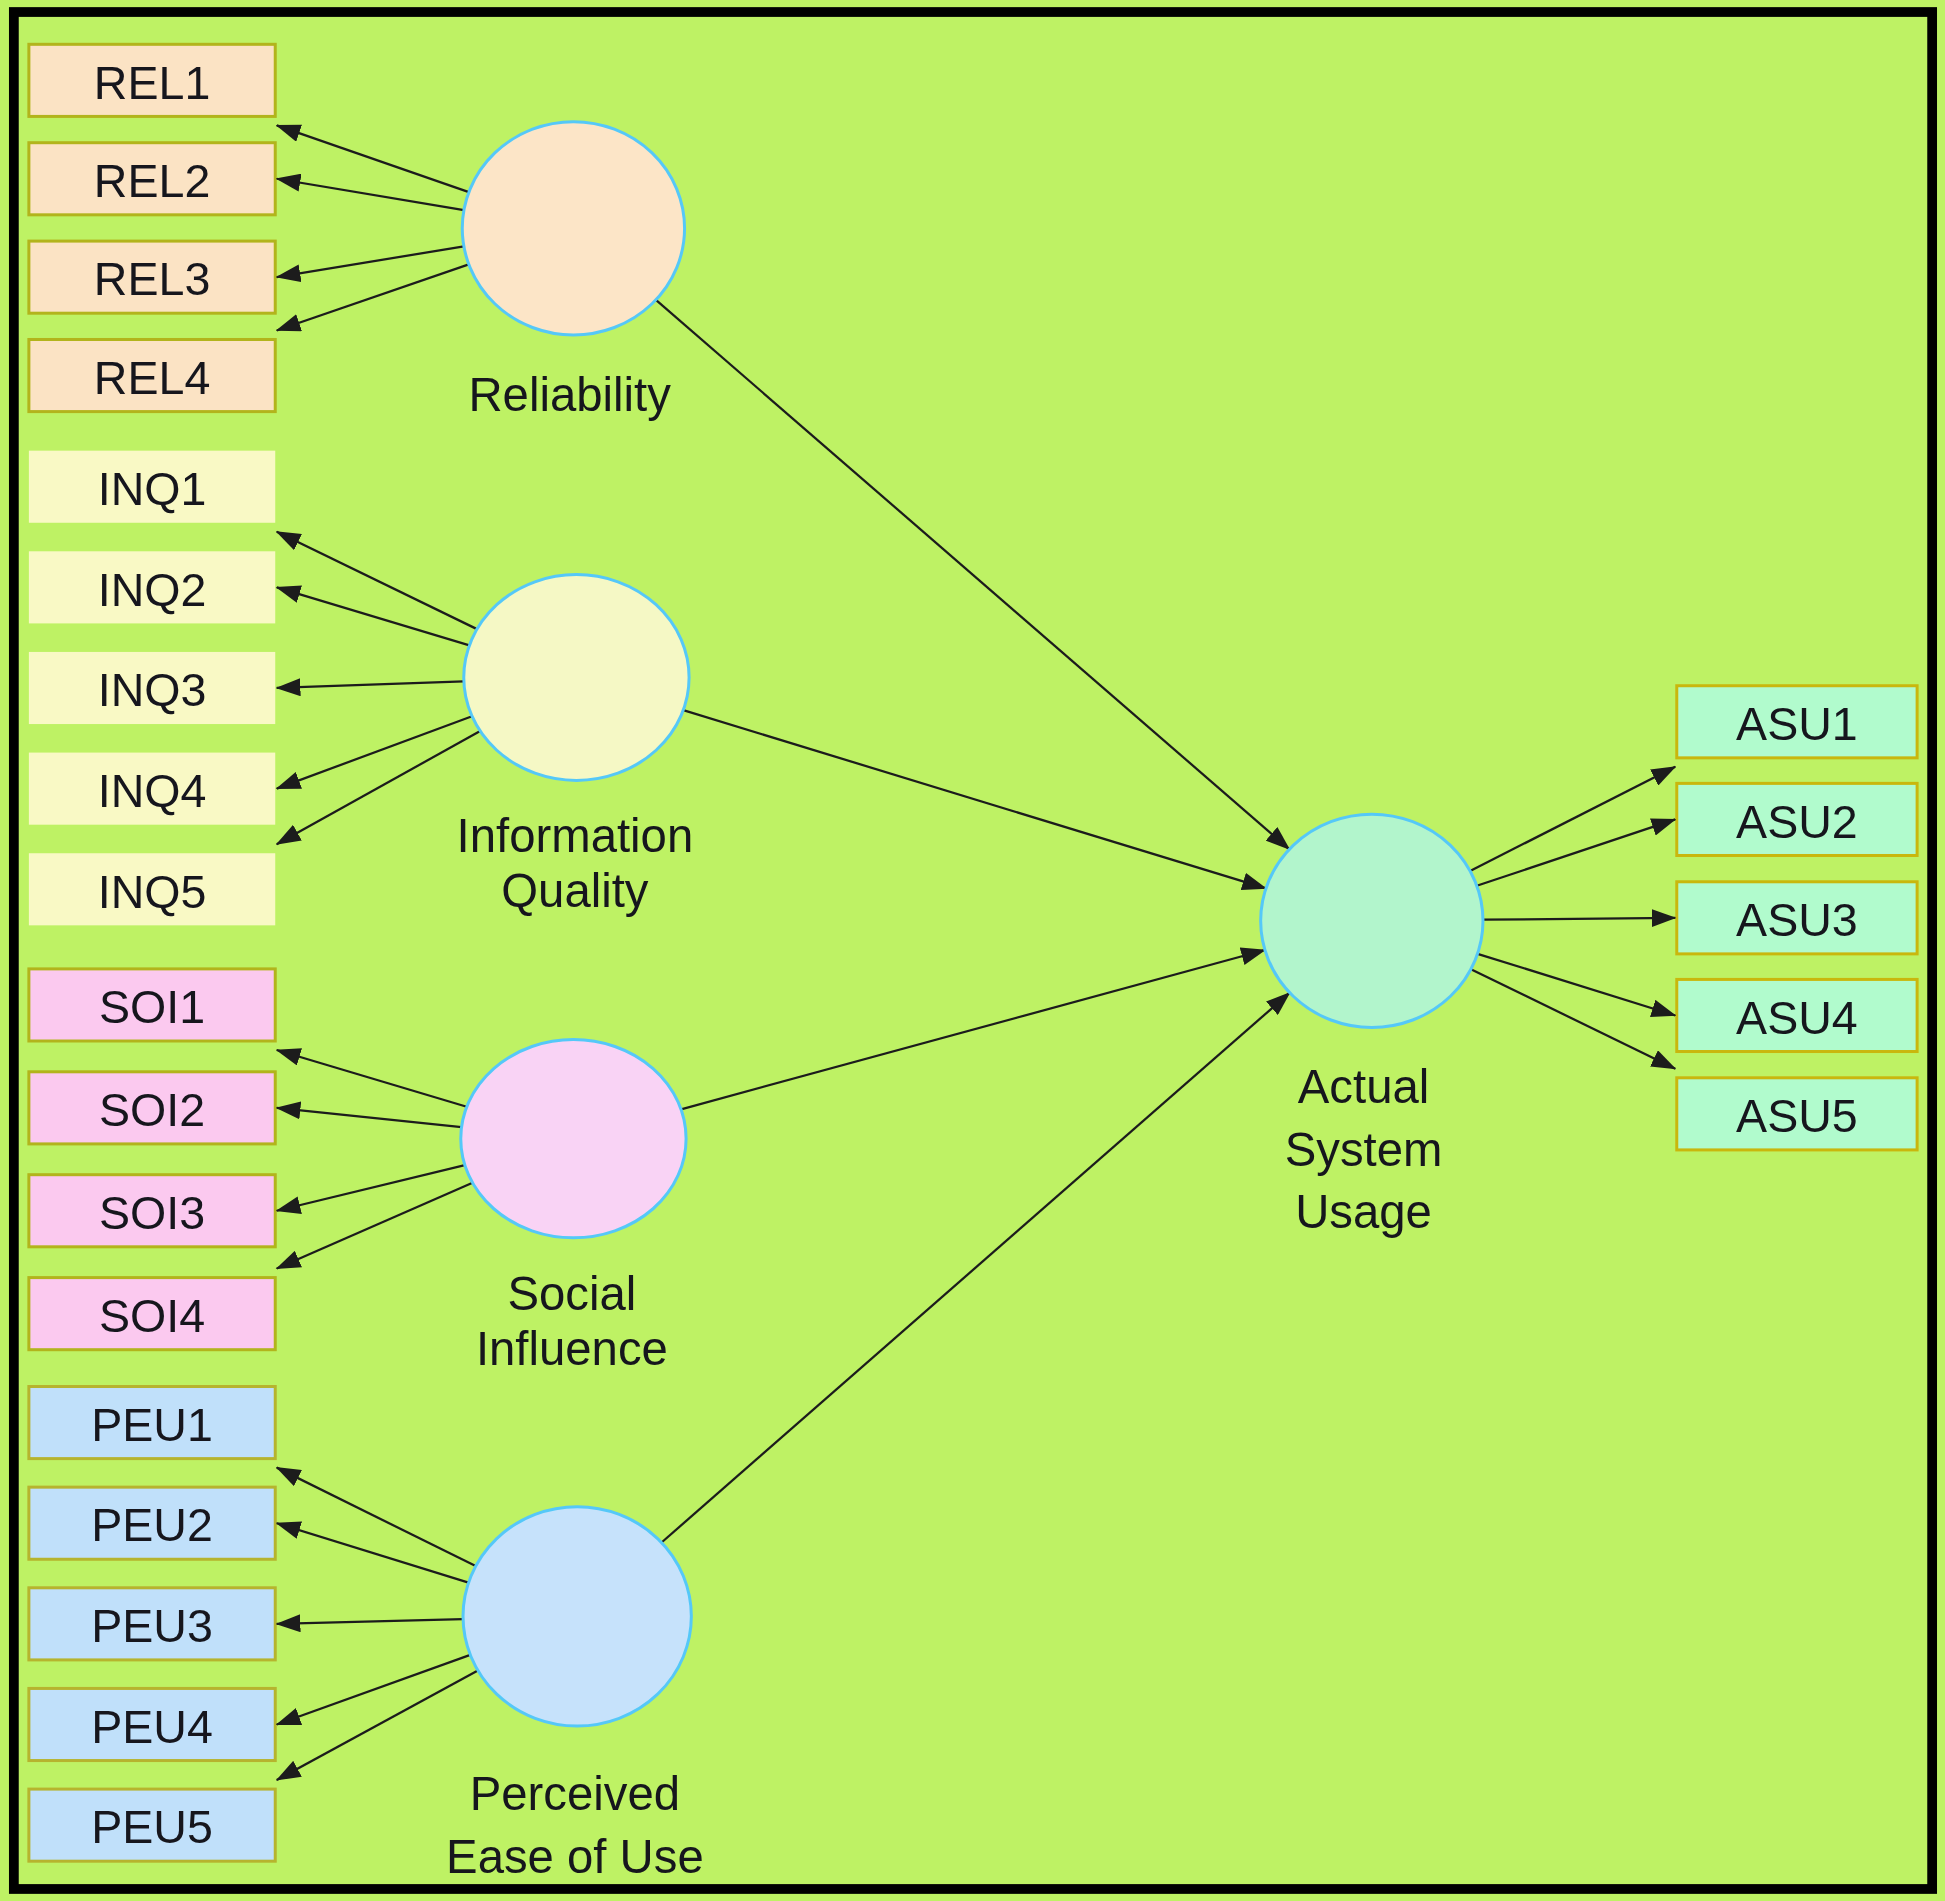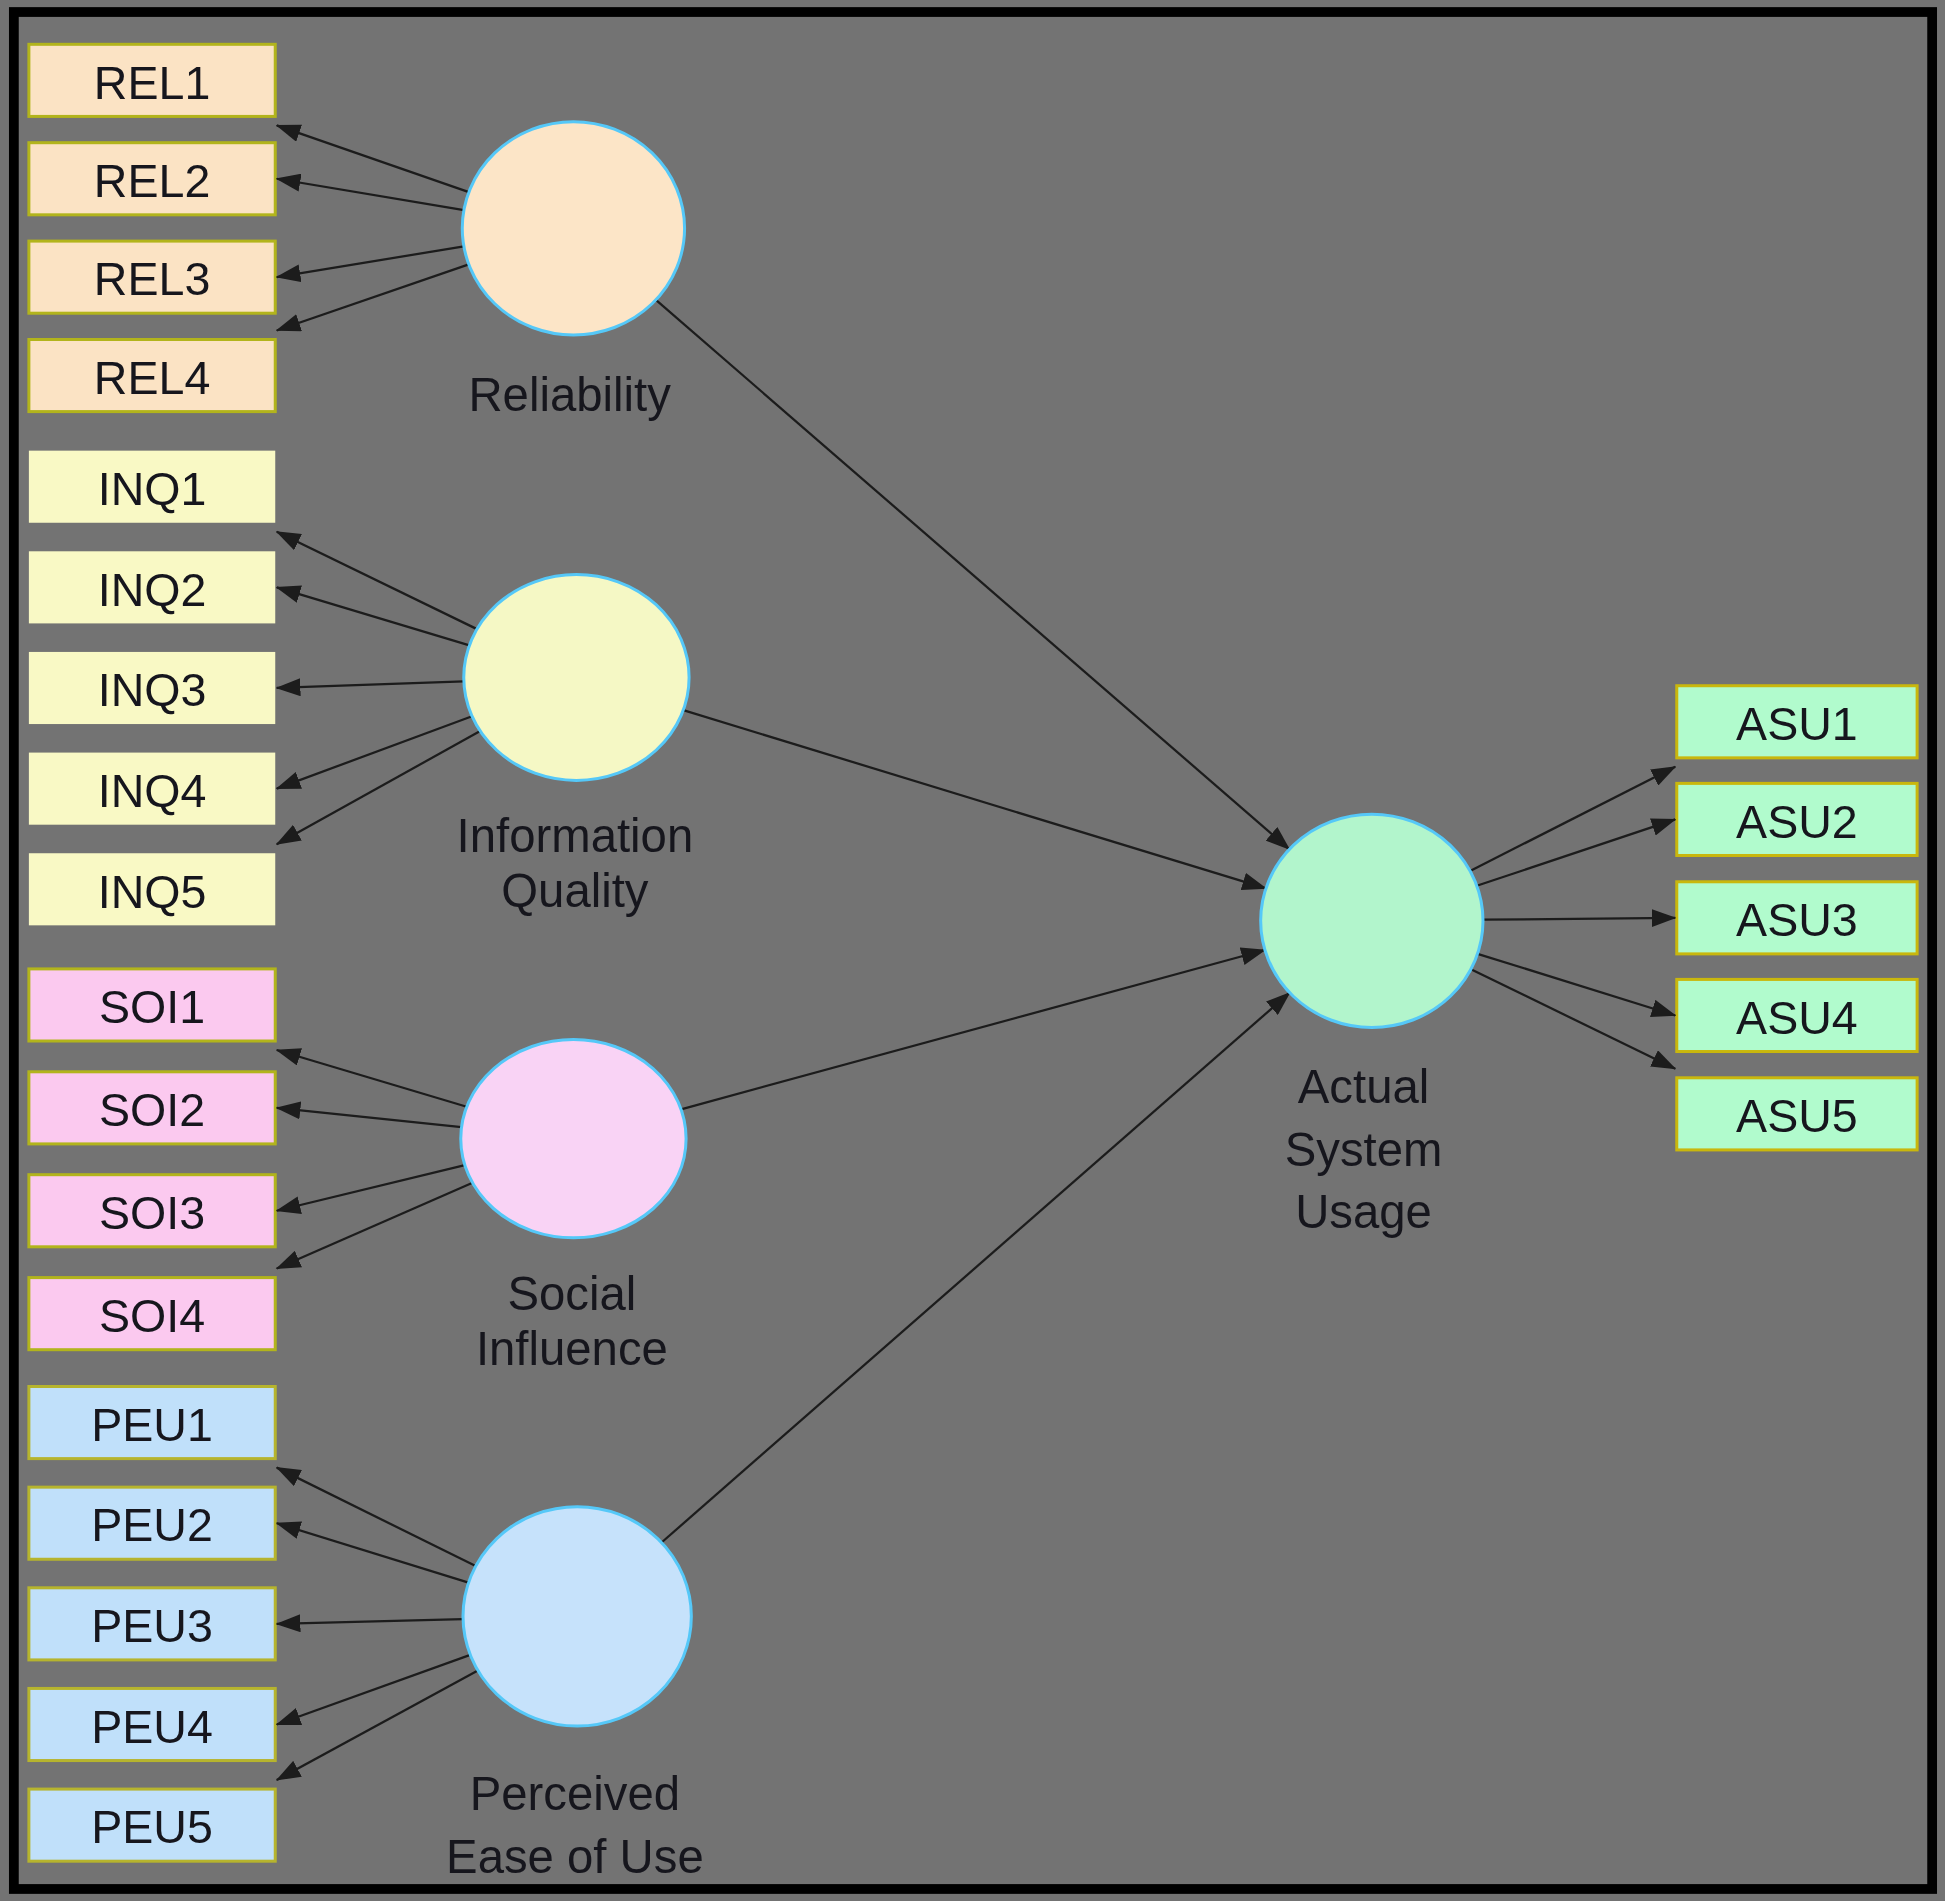--- a/index.html
+++ b/index.html
@@ -4,21 +4,21 @@
 <style>
   html, body {
     margin: 0;
     padding: 0;
     background: #ffffff;
   }
   .canvas {
     position: relative;
     width: 1946px;
     height: 1901px;
-    background: #737373;
+    background: #bef264;
     overflow: hidden;
     font-family: "Liberation Sans", sans-serif;
   }
   svg text {
     font-family: "Liberation Sans", sans-serif;
     fill: #16161d;
   }
 </style>
 </head>
 <body>

